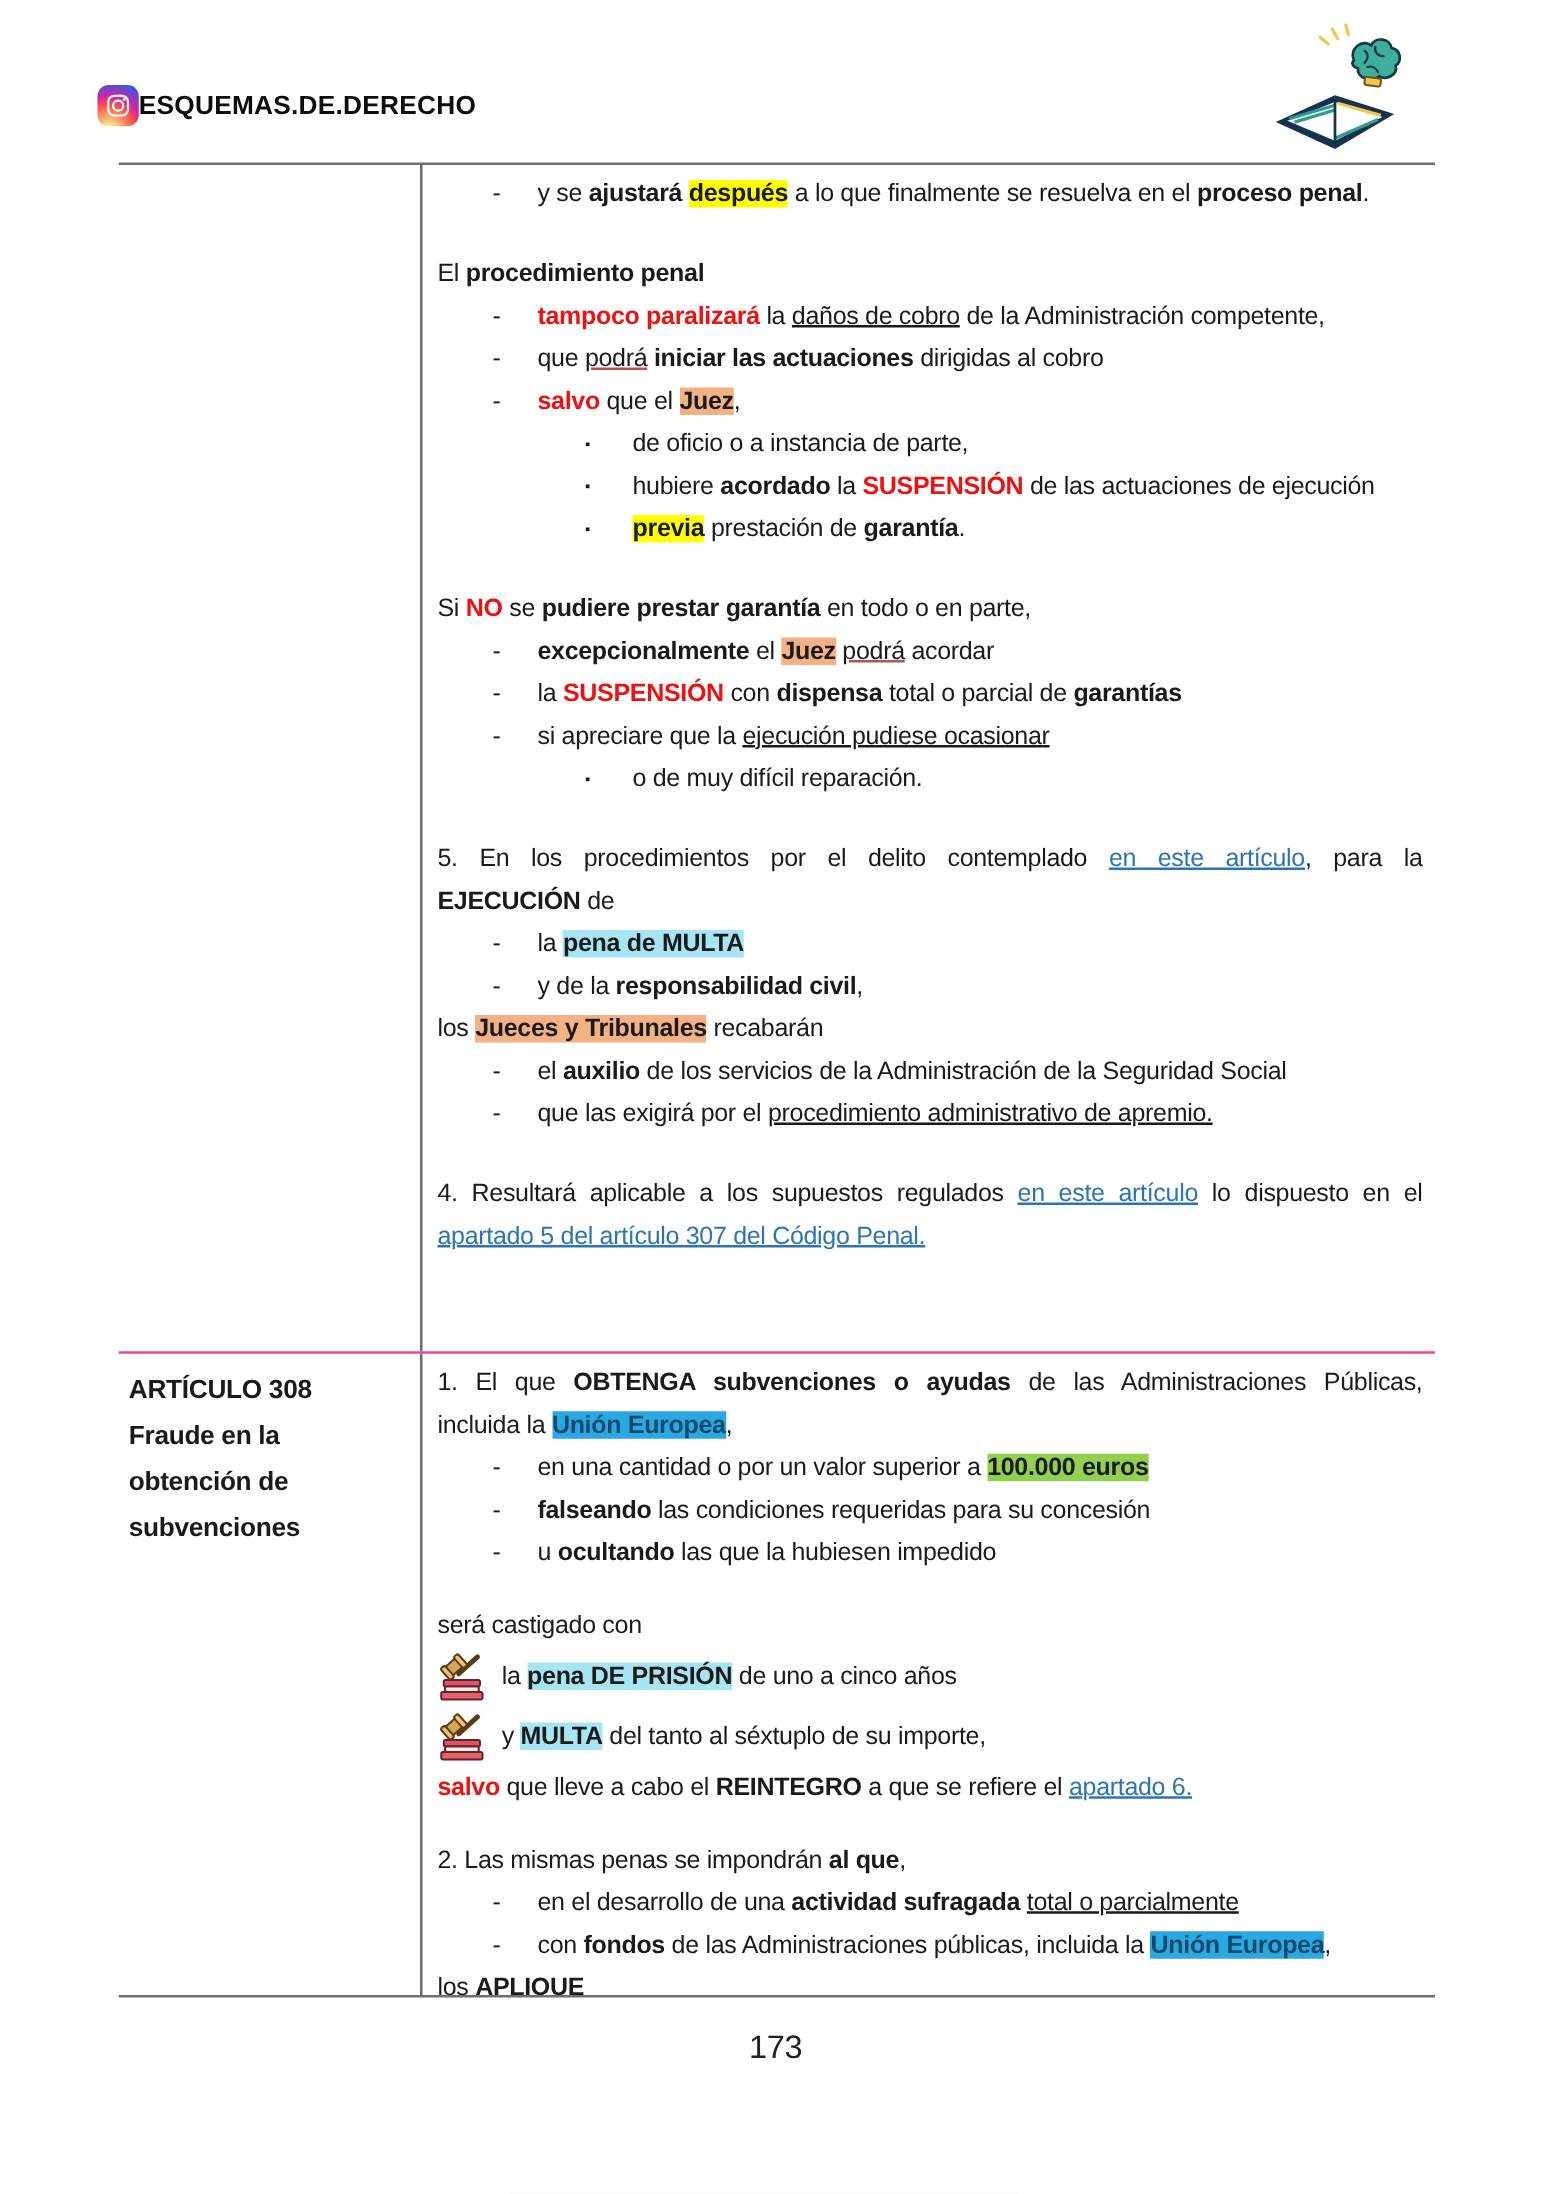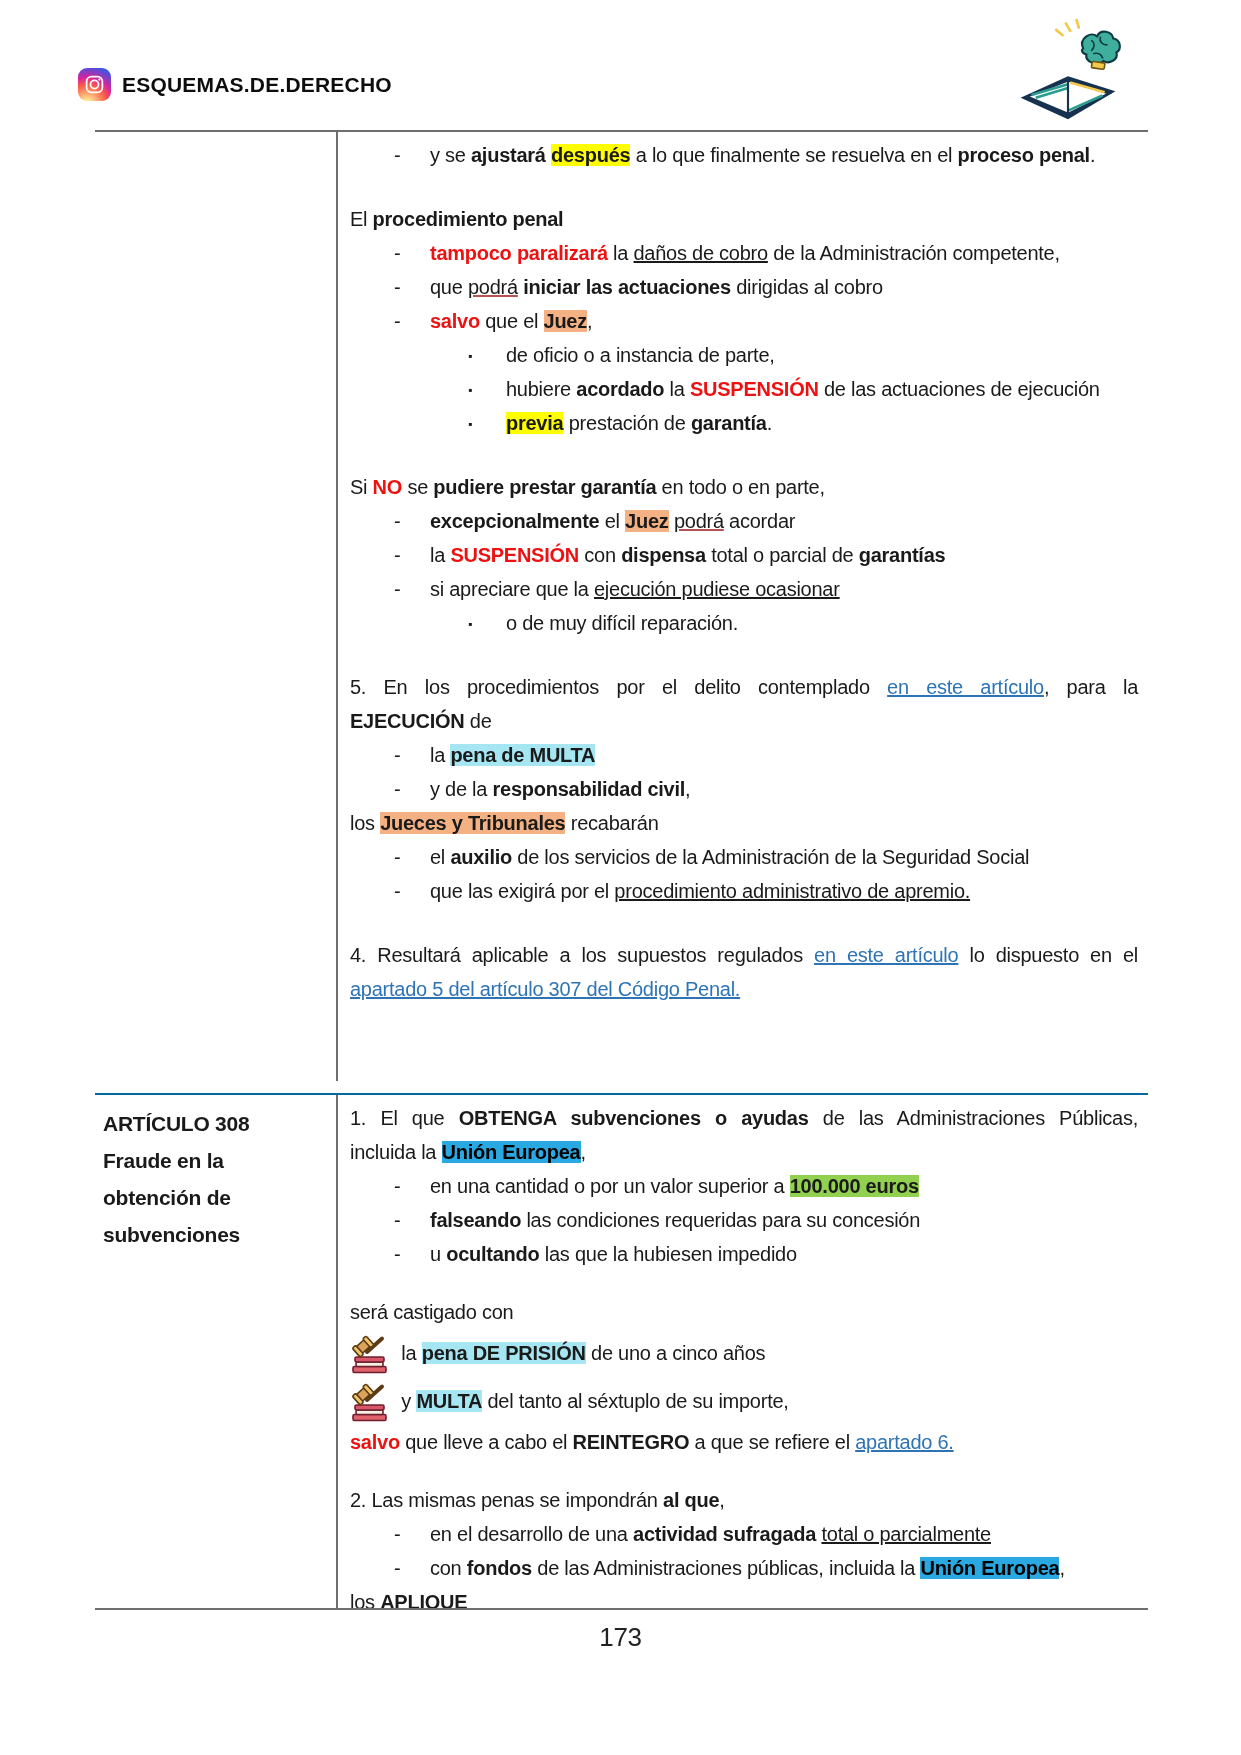--- a/index.html
+++ b/index.html
@@ -2,35 +2,35 @@
 <html><head>
 <meta charset="utf-8">
 <style>
   html,body{margin:0;padding:0;background:#e9e9e9;}
   .page{
     position:relative;width:1241px;height:1755px;margin:0 auto;background:#ffffff;
     font-family:"Liberation Sans","DejaVu Sans",sans-serif;color:#1a1a1a;
     letter-spacing:-0.25px;overflow:hidden;
   }
   
-  .brand{position:absolute;left:78px;top:68px;display:flex;align-items:center;gap:11px;}
+  .brand{position:absolute;left:78px;top:68px;display:flex;align-items:center;}
   .ig-badge{
     width:33px;height:33px;border-radius:9px;flex:none;
     background:radial-gradient(circle at 28% 110%, #fdf497 0%, #fdf497 6%, #fd5949 45%, #d6249f 62%, #285AEB 92%);
     display:flex;align-items:center;justify-content:center;
   }
   .brand-name{font-weight:bold;font-size:21px;letter-spacing:0.2px;color:#0d0d0d;}
   .logo{position:absolute;left:1014px;top:18px;width:108px;height:112px;}
   
   .schema-table{
     position:absolute;left:95px;top:130px;width:1053px;box-sizing:border-box;
     border-top:2px solid #6e6e6e;border-bottom:2px solid #6e6e6e;
   }
   .t-row{display:flex;box-sizing:border-box;}
-  .t-row + .t-row{border-top:2px solid #0369a1;margin-top:12px;}
+  .t-row + .t-row{border-top:2px solid #ec4899;}
   .label-cell{
     width:243px;flex:none;box-sizing:border-box;border-right:2px solid #6e6e6e;
     padding:10px 6px 0 8px;
   }
   .label-line{font-weight:bold;font-size:21px;line-height:37px;white-space:nowrap;}
   .content-cell{flex:1;box-sizing:border-box;padding:6px 10px 0 12px;overflow:hidden;}
   .row-1 .content-cell{height:949px;}
   .row-2 .content-cell{height:513px;}
   
   .ln{font-size:20px;line-height:34px;height:34px;white-space:nowrap;}
@@ -44,21 +44,21 @@
   .ln.gavel{height:48px;line-height:48px;}
   .ln.gavel svg{vertical-align:middle;margin-right:6px;}
   
   .s-b{font-weight:bold;}
   .s-r{color:#ee1111;font-weight:bold;}
   .s-u{text-decoration:underline;}
   .s-ru{text-decoration:underline;text-decoration-color:#b45353;}
   .s-hy{background:#ffff00;font-weight:bold;}
   .s-ho{background:#f4b183;font-weight:bold;}
   .s-hc{background:#a6e6f2;font-weight:bold;}
-  .s-hb{background:#29a8e1;color:#000000;font-weight:bold;}
+  .s-hb{background:#29a8e1;color:#0c4a6e;font-weight:bold;}
   .s-hg{background:#92d050;font-weight:bold;}
   a.s-lk{color:#2e74b5;text-decoration:underline;cursor:pointer;}
   
   .page-number{position:absolute;left:0;right:0;top:1622px;text-align:center;font-size:26px;color:#222;}
 </style>
 </head>
 <body>
 
 <div class="page">
 

